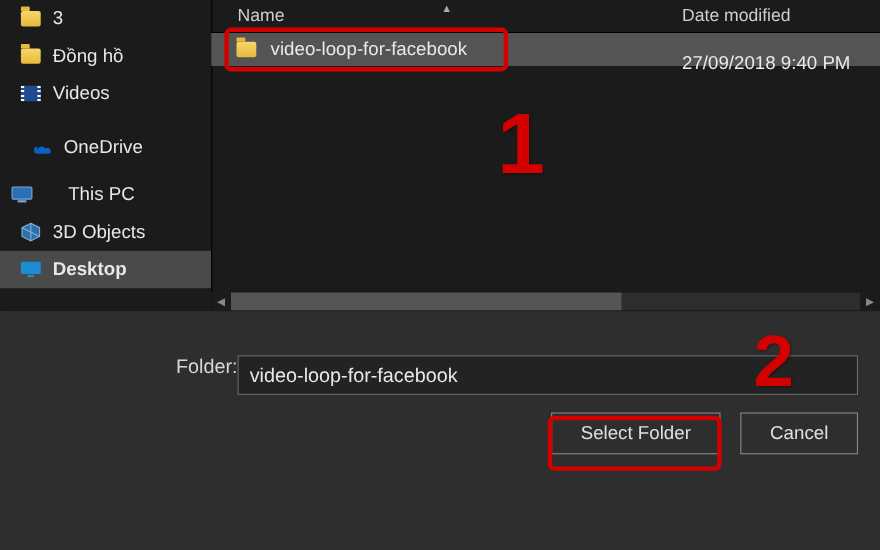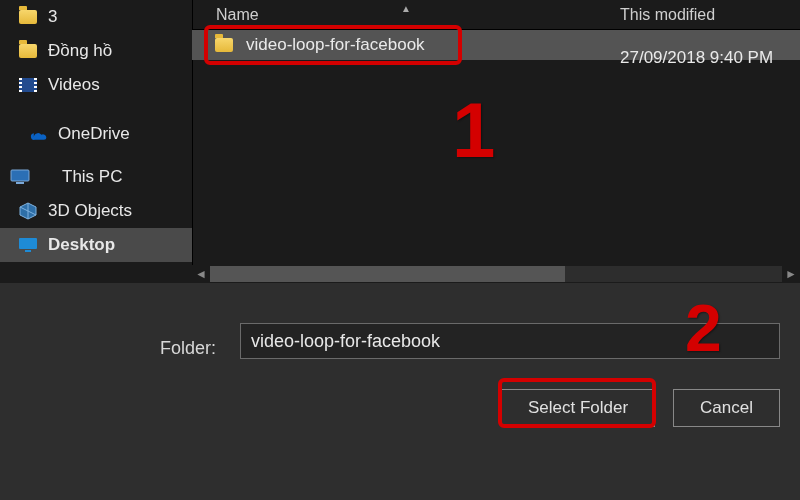--- a/index.html
+++ b/index.html
@@ -31,24 +31,24 @@
   .file-list { position: absolute; left:0; right:0; top:30px; bottom:18px; }
   .file-row { display:flex; align-items:center; height:30px; font-size:17px; background:#545454; color:#eaeaea;}
   .file-row .fname { display:flex; align-items:center; gap:12px; padding-left:22px; flex:1;}
   .file-row .fdate { width:180px; text-align:left;margin-top:26px; }
   .hscroll { position:absolute; left:0; right:0; bottom:0; height:18px; display:flex; align-items:center; background:#1b1b1b;}
   .hscroll .arrow { width:18px; height:18px; display:flex; align-items:center; justify-content:center; color:#888; font-size:12px;}
   .hscroll .track { flex:1; height:16px; background:#2d2d2d; position:relative;}
   .hscroll .thumb { position:absolute; left:0; top:0; height:16px; width:62%; background:#555;}
   
   .bottom { position:absolute; left:0; top:283px; right:0; bottom:0; background:#2e2e2e; }
-  .folder-row { position:absolute; left:0; top:40px; right:20px; display:flex; align-items:flex-end; gap:24px;}
+  .folder-row { position:absolute; left:0; top:40px; right:20px; display:flex; align-items:flex-start; gap:0;}
   .folder-label { width:216px; text-align:right; font-size:18px; color:#d8d8d8;}
   .folder-input { flex:1; height:36px; background:#232323; border:1px solid #6a6a6a; color:#e8e8e8; font-size:18px; padding:0 10px; font-family:inherit; }
-  .btn-row { position:absolute; right:20px; top:106px; display:flex; gap:18px;}
+  .btn-row { position:absolute; right:20px; top:92px; display:flex; gap:18px;}
   .btn { height:38px; padding:0 26px; background:#2e2e2e; border:1px solid #888; color:#e0e0e0; font-size:17px; font-family:inherit; cursor:pointer; display:flex; align-items:center; justify-content:center;}
   
   .anno-box { position:absolute; border:4px solid #d40000; border-radius:6px; pointer-events:none; }
   .anno-num { position:absolute; color:#d40000; font-weight:900; font-family:Arial, sans-serif; pointer-events:none; text-shadow:1px 1px 2px rgba(0,0,0,.4);}
   
   .vdiv { position:absolute; left:192px; top:0; width:1px; height:283px; background:#000;}
   
   .frame { position:absolute; inset:2px; border:1px solid #5b5b5b; pointer-events:none;}
 </style>
 </head>
@@ -119,21 +119,21 @@
     </div>
     <div class="vdiv"></div>
 
     <div class="pane">
       <div class="pane-head">
         <div class="col-name">
           <span class="sort-caret">▲</span>
           <span>Name</span>
         </div>
         <div class="col-date">
-          <span>This modified</span>
+          <span>Date modified</span>
         </div>
       </div>
       <div class="file-list">
         <div class="file-row">
           <div class="fname">
             <span class="ico">
                 <span class="ico-folder"></span>
               </span>
             <span>video-loop-for-facebook</span>
           </div>

